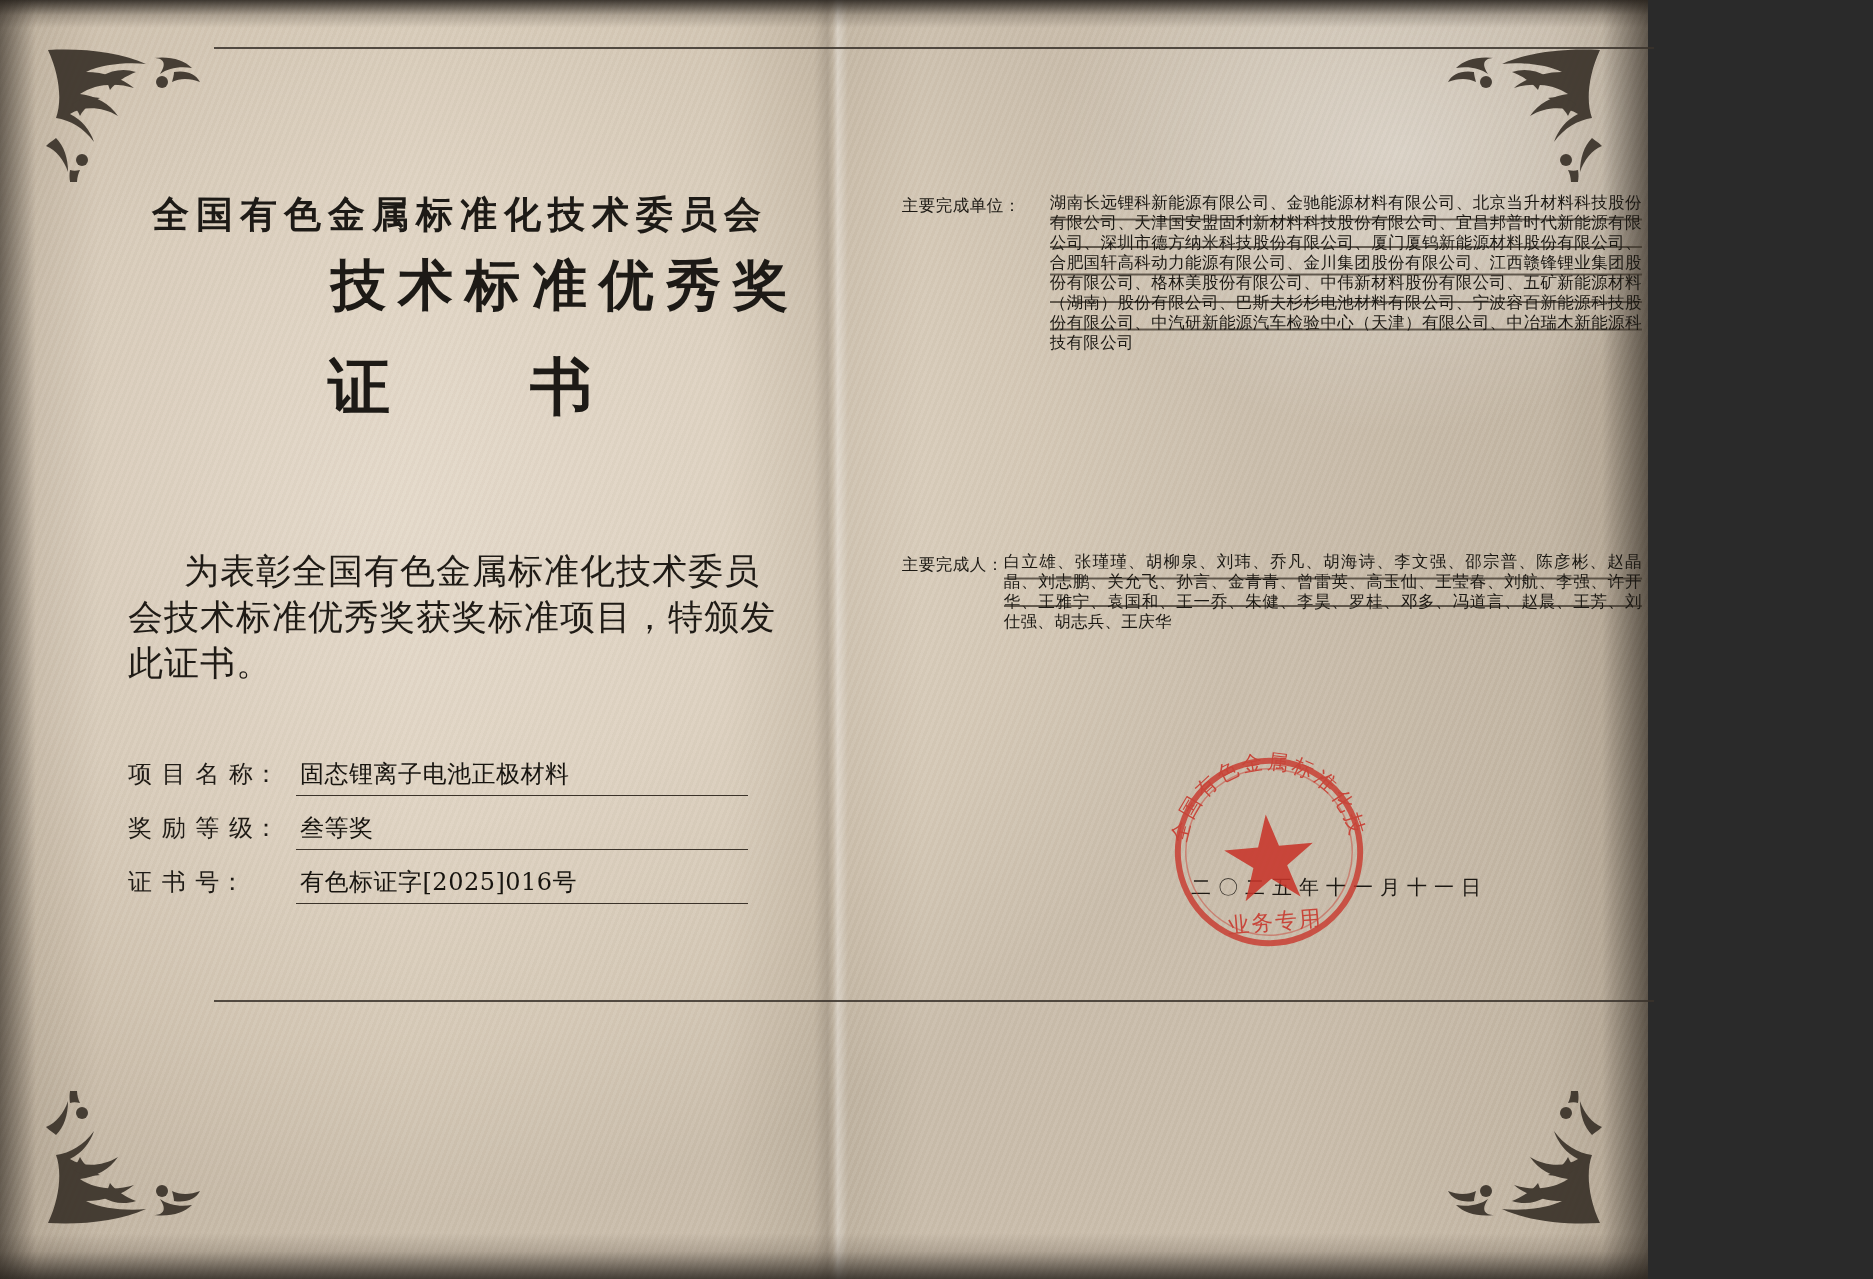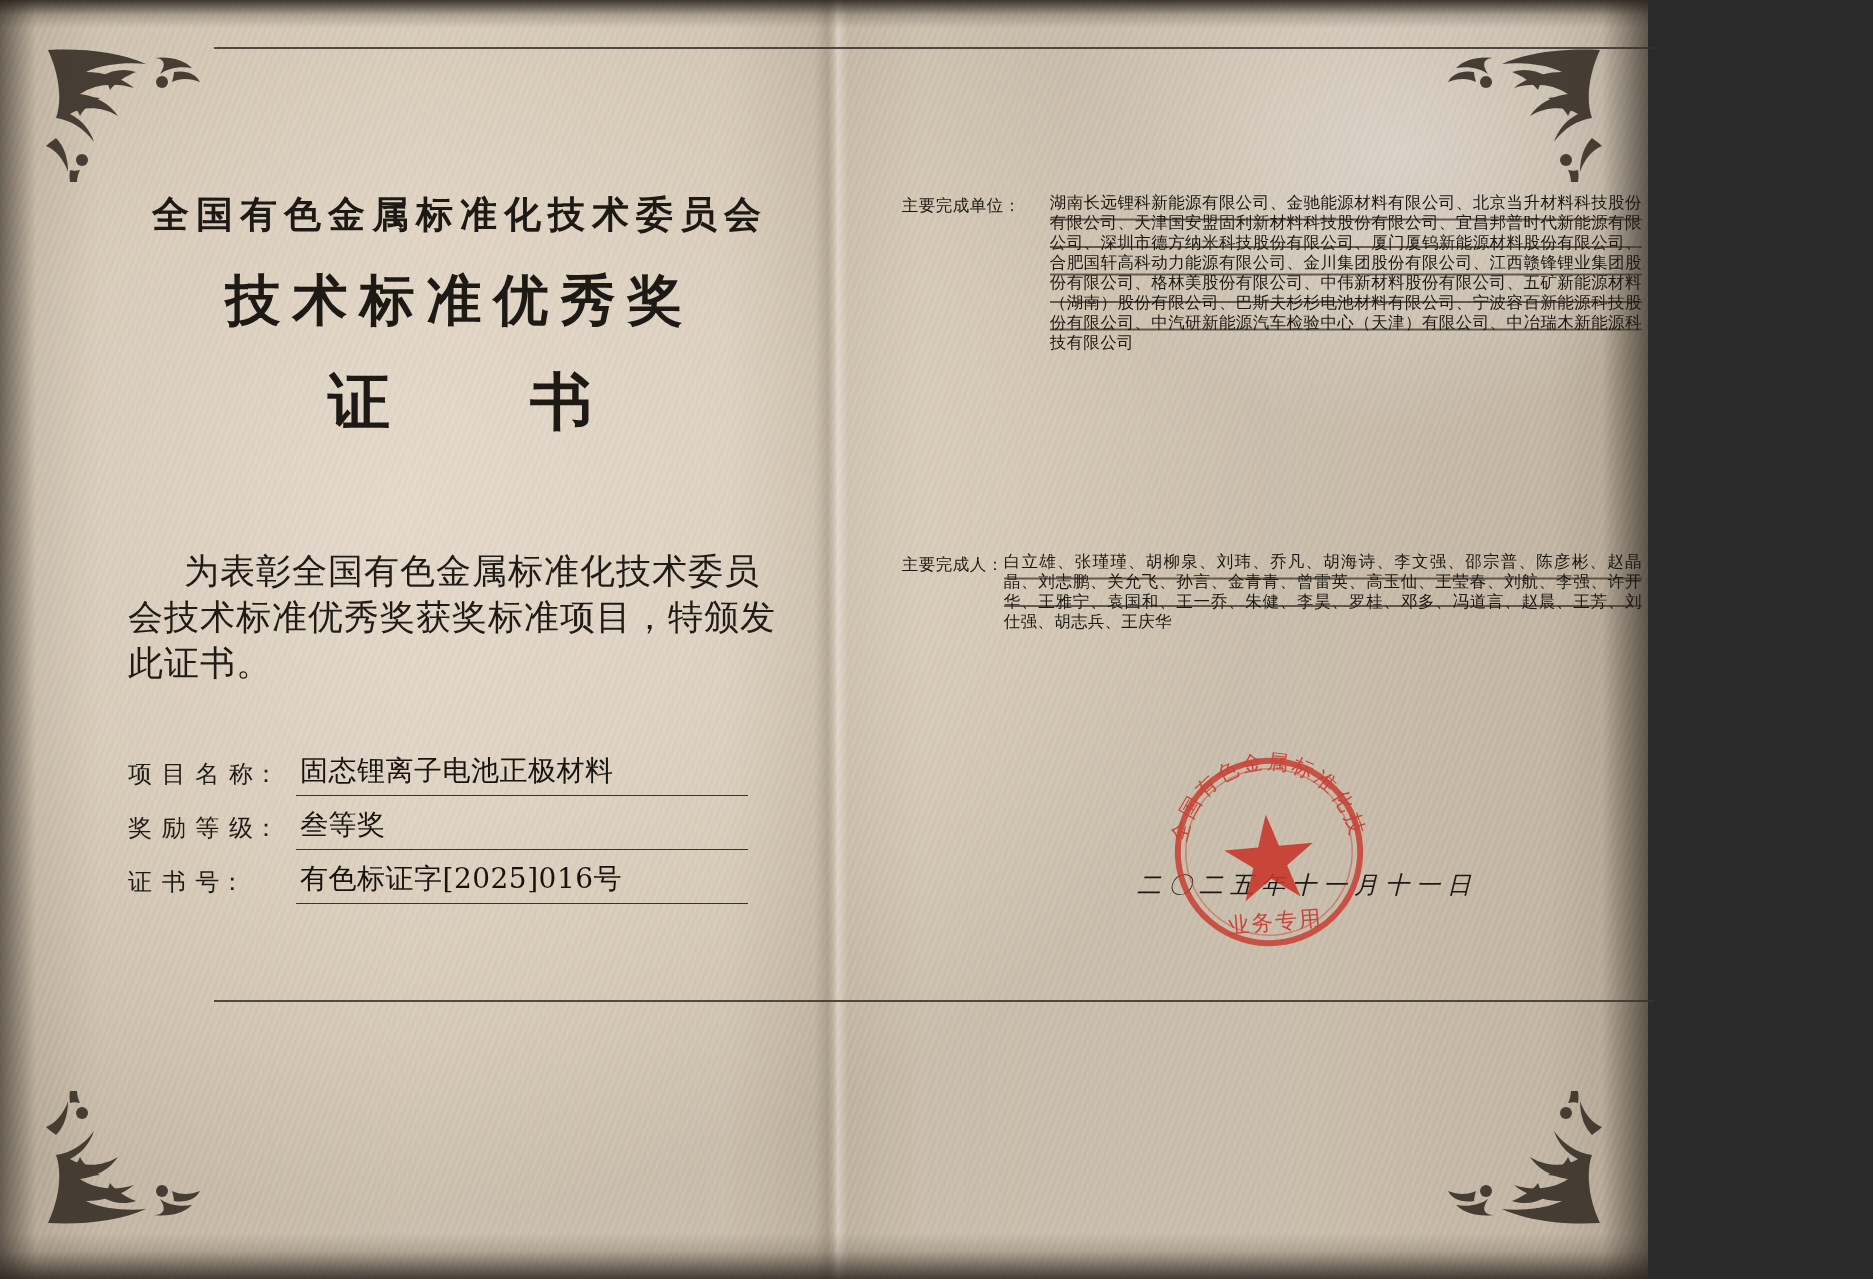--- a/index.html
+++ b/index.html
@@ -93,26 +93,27 @@
     color: #1d1a16;
   }
   #title-line-1 {
     font-size: 37px;
     letter-spacing: 7px;
     font-weight: 700;
     font-family: "DejaVu Serif", "Liberation Serif", serif;
     white-space: nowrap;
   }
   #title-line-2 {
-    margin-top: 24px;
+    margin-top: 9px;
     font-size: 55px;
     letter-spacing: 12px;
     font-weight: 700;
     font-family: "DejaVu Serif", "Liberation Serif", serif;
     white-space: nowrap;
+    text-align: right;
   }
   #title-line-3 {
     margin-top: 22px;
     font-size: 62px;
     letter-spacing: 140px;
     text-indent: 140px;
     font-weight: 700;
     font-family: "DejaVu Serif", "Liberation Serif", serif;
     white-space: nowrap;
   }
@@ -146,21 +147,21 @@
     white-space: nowrap;
     font-family: "DejaVu Serif", "Liberation Serif", serif;
     padding-bottom: 6px;
   }
   .field-value-wrap {
     flex: 1;
     border-bottom: 1.6px solid #3b332a;
     padding: 0 6px 5px 4px;
   }
   .field-value {
-    font-size: 28px;
+    font-size: 24px;
     color: #17140f;
     letter-spacing: .5px;
     font-family: "DejaVu Serif", "Liberation Serif", serif;
   }
 
   
   #right-page {
     position: absolute;
     right: 0; top: 0; width: 50.5%; height: 100%;
   }
@@ -190,27 +191,26 @@
     background:
       repeating-linear-gradient(180deg,
         rgba(0,0,0,0) 0, rgba(0,0,0,0) 25.6px,
         rgba(60,52,42,.75) 25.6px, rgba(60,52,42,.75) 27.1px);
     background-size: 100% 27.5px;
   }
 
   
   #date-line {
     position: absolute;
-    right: 170px; bottom: 378px;
-    font-size: 24px;
+    right: 160px; bottom: 378px;
+    font-size: 20px;
     letter-spacing: 7px;
     color: #1c1813;
     white-space: nowrap;
     font-family: "DejaVu Serif", "Liberation Serif", serif;
-    font-style: italic;
   }
 
   
   #seal {
     position: absolute;
     right: 270px; bottom: 318px;
     width: 218px; height: 218px;
     transform: rotate(-5deg);
     opacity: .88;
   }

